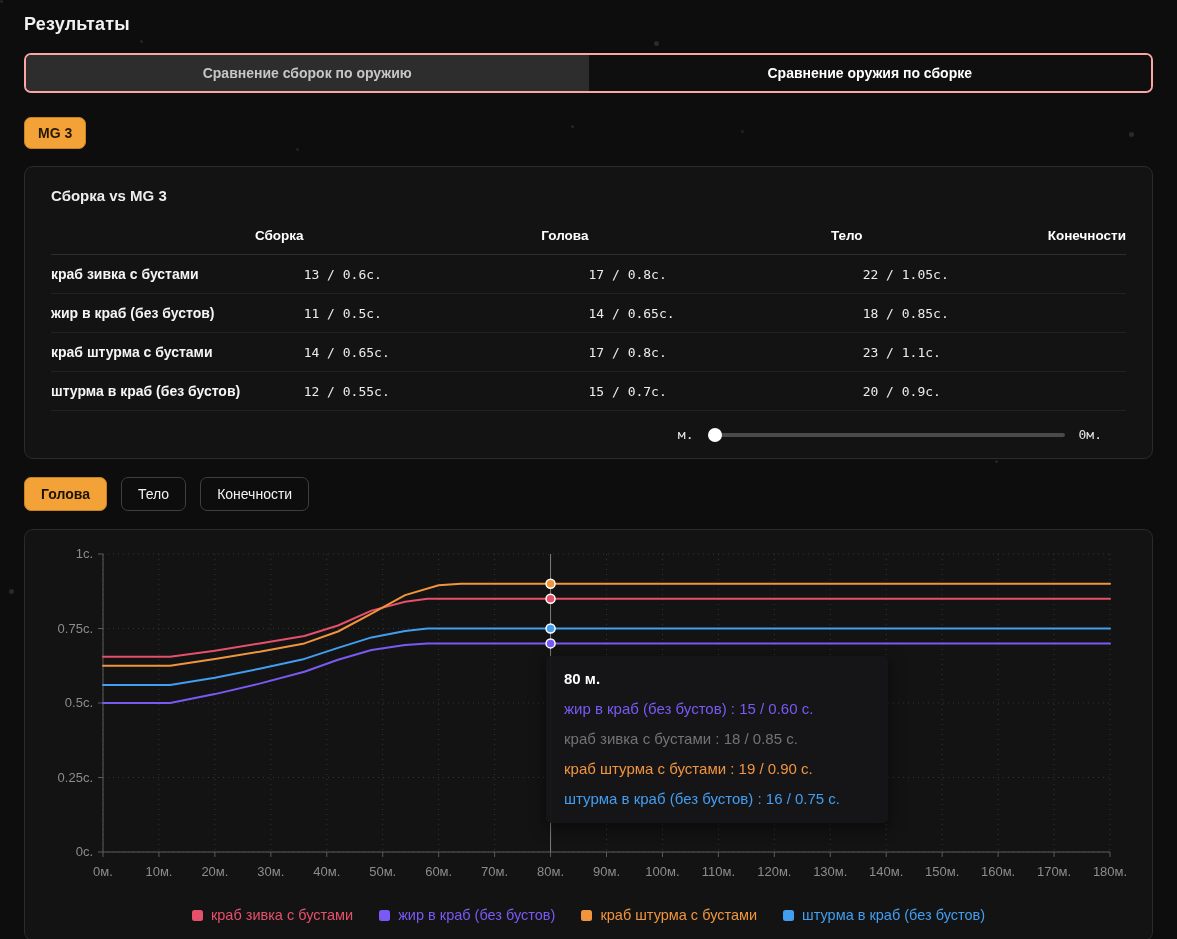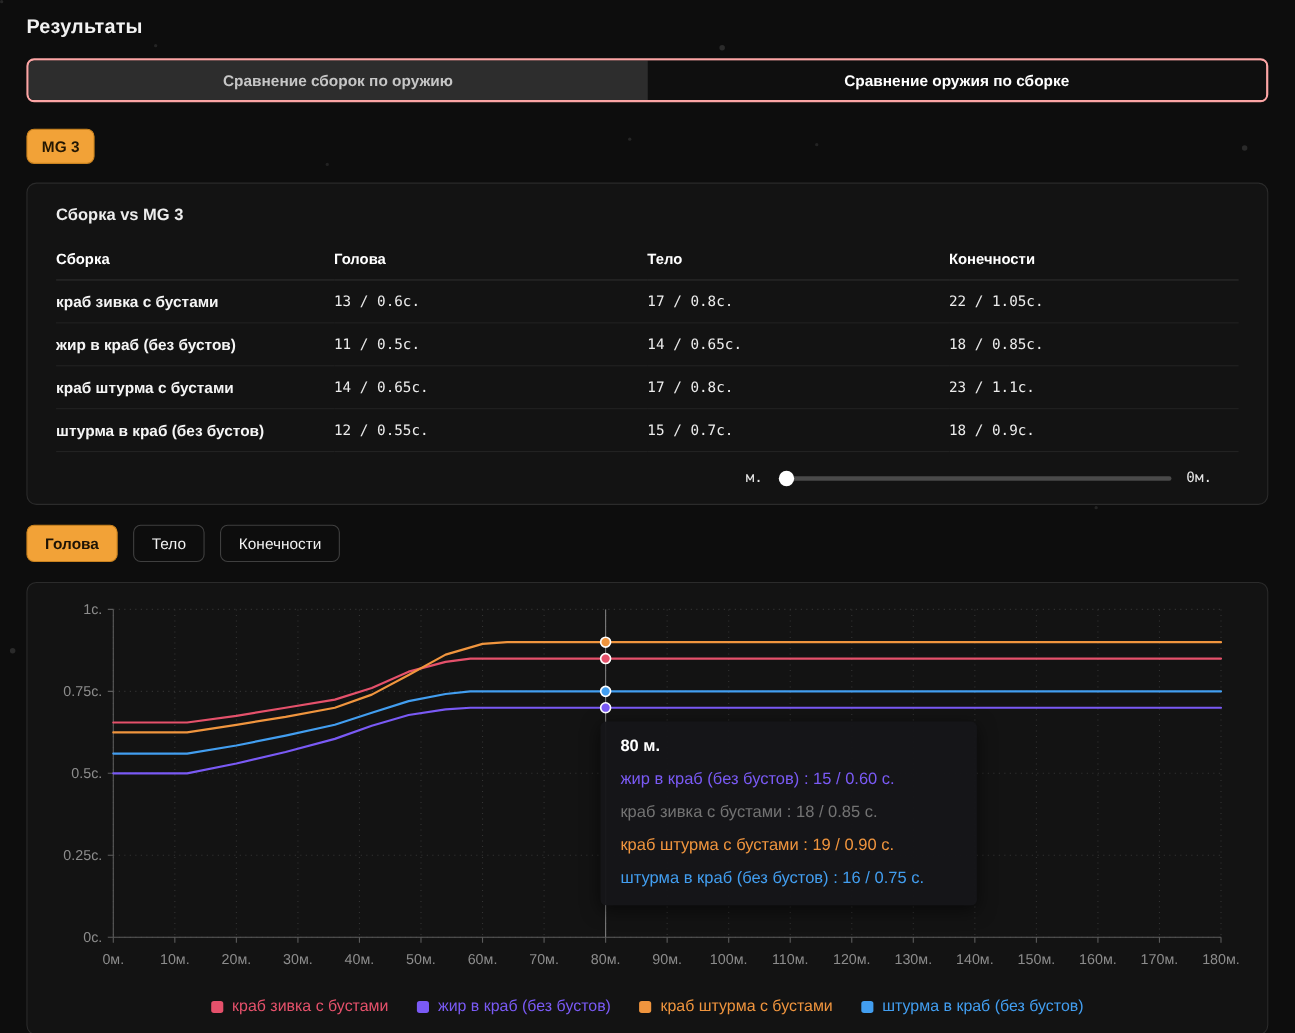--- a/index.html
+++ b/index.html
@@ -30,21 +30,21 @@
   .weapon-tag { display:inline-block; background:#f2a237; color:#241703; border:1px solid #c9821f; border-radius:7px;
     padding:7px 13px; font-family:inherit; font-size:14px; font-weight:700; cursor:pointer; margin-bottom:17px;}
 
   .card { background:#131313; border:1px solid #2b2b2b; border-radius:9px; padding:16px 26px; }
 
   .table-card { margin-bottom:18px; }
   .card-title { font-size:15px; font-weight:600; color:#ededed; margin:4px 0 14px; }
 
   .stats-table { width:100%; border-collapse:collapse; }
   .stats-table col.c0{width:23.5%;} .stats-table col.c1{width:26.5%;} .stats-table col.c2{width:25.5%;} .stats-table col.c3{width:24.5%;}
-  .stats-table th { text-align:left; font-size:13.5px; font-weight:700; color:#ffffff; padding:10px 0 11px; border-bottom:1px solid #2e2e2e; }
+  .stats-table th { text-align:right; font-size:13.5px; font-weight:700; color:#ffffff; padding:10px 0 11px; border-bottom:1px solid #2e2e2e; }
   .stats-table td { padding:11px 0; border-bottom:1px solid #222222; vertical-align:middle; }
   .stats-table td.row-name { font-size:14px; font-weight:600; color:#f5f5f5; }
   .stats-table td.row-val { font-size:13px; color:#ececec; }
 
   .slider-row { display:flex; align-items:center; justify-content:flex-end; gap:14px; margin-top:16px; padding-right:24px; }
   .slider-label { font-size:13px; color:#e5e5e5; }
   input[type=range].slider { -webkit-appearance:none; appearance:none; width:357px; height:4px; background:#4a4a4a; border-radius:2px; outline:none; }
   input[type=range].slider::-webkit-slider-thumb { -webkit-appearance:none; width:14px; height:14px; border-radius:50%; background:#ffffff; cursor:pointer; }
   input[type=range].slider::-moz-range-thumb { width:14px; height:14px; border-radius:50%; background:#ffffff; border:none; }
 
@@ -117,21 +117,21 @@
           <tr>
             <td class="row-name">краб штурма с бустами</td>
             <td class="row-val mono">14 / 0.65с.</td>
             <td class="row-val mono">17 / 0.8с.</td>
             <td class="row-val mono">23 / 1.1с.</td>
           </tr>
           <tr>
             <td class="row-name">штурма в краб (без бустов)</td>
             <td class="row-val mono">12 / 0.55с.</td>
             <td class="row-val mono">15 / 0.7с.</td>
-            <td class="row-val mono">18 / 0.9с.</td>
+            <td class="row-val mono">20 / 0.9с.</td>
           </tr>
         </tbody>
     </table>
     <div class="slider-row">
       <span class="slider-label mono">м.</span>
       <input type="range" class="slider" min="0" max="180" value="0" style="">
       <span class="slider-label mono">0м.</span>
     </div>
   </section>
 

